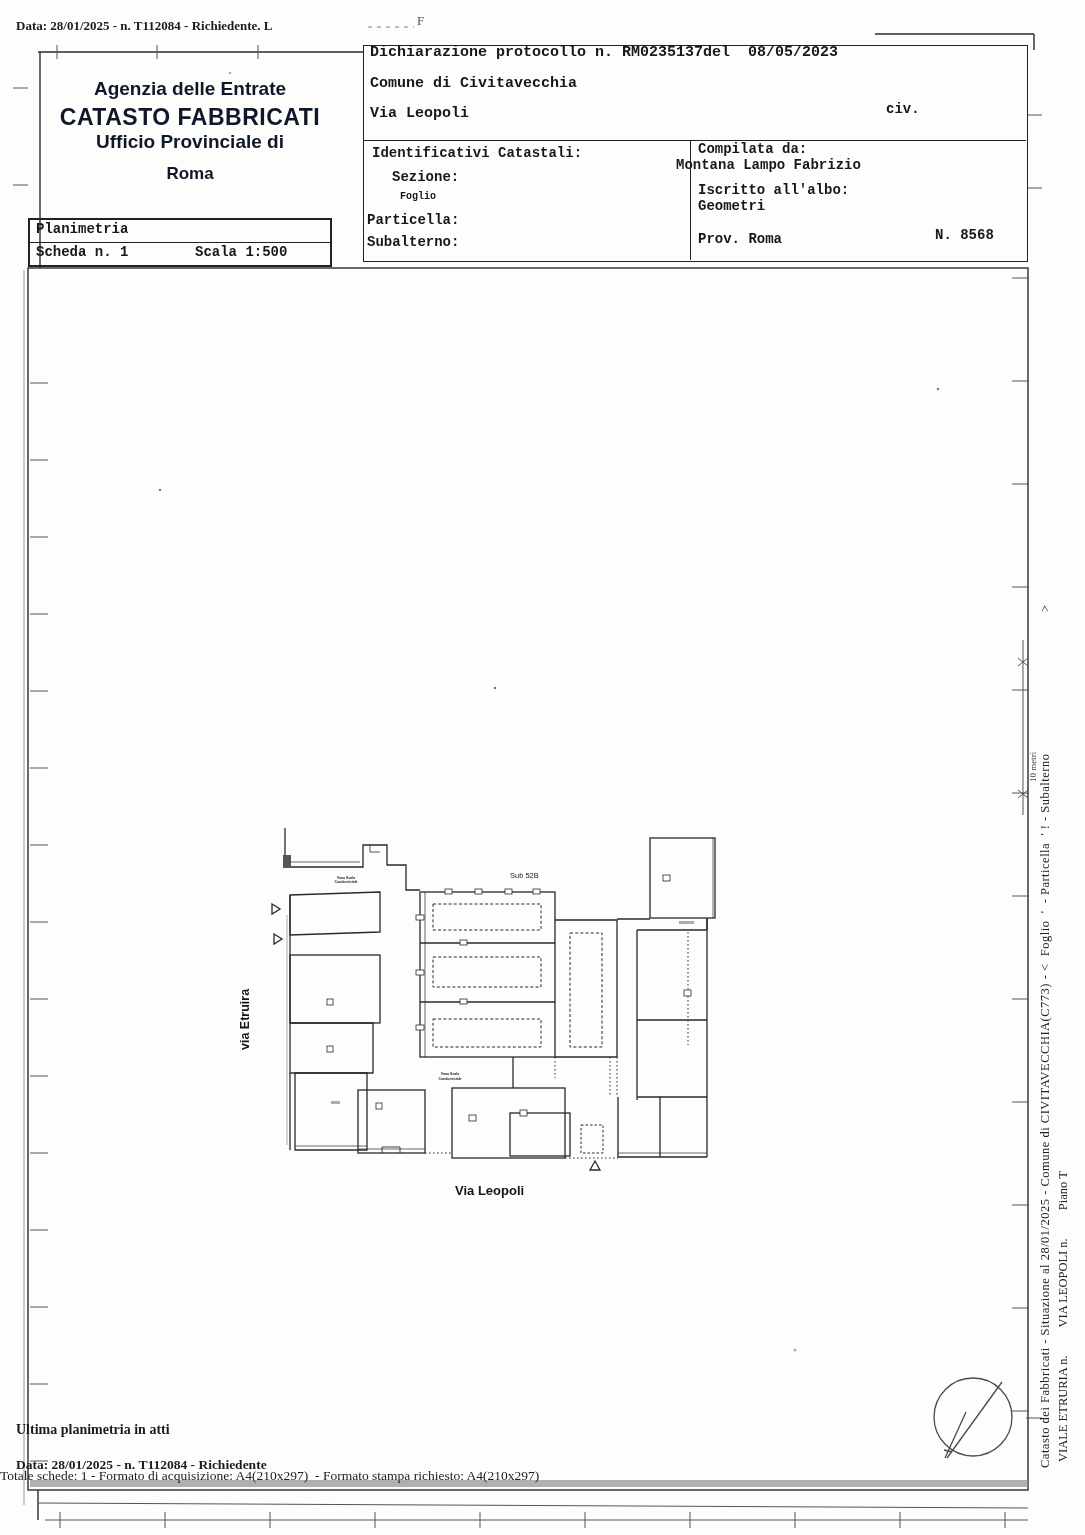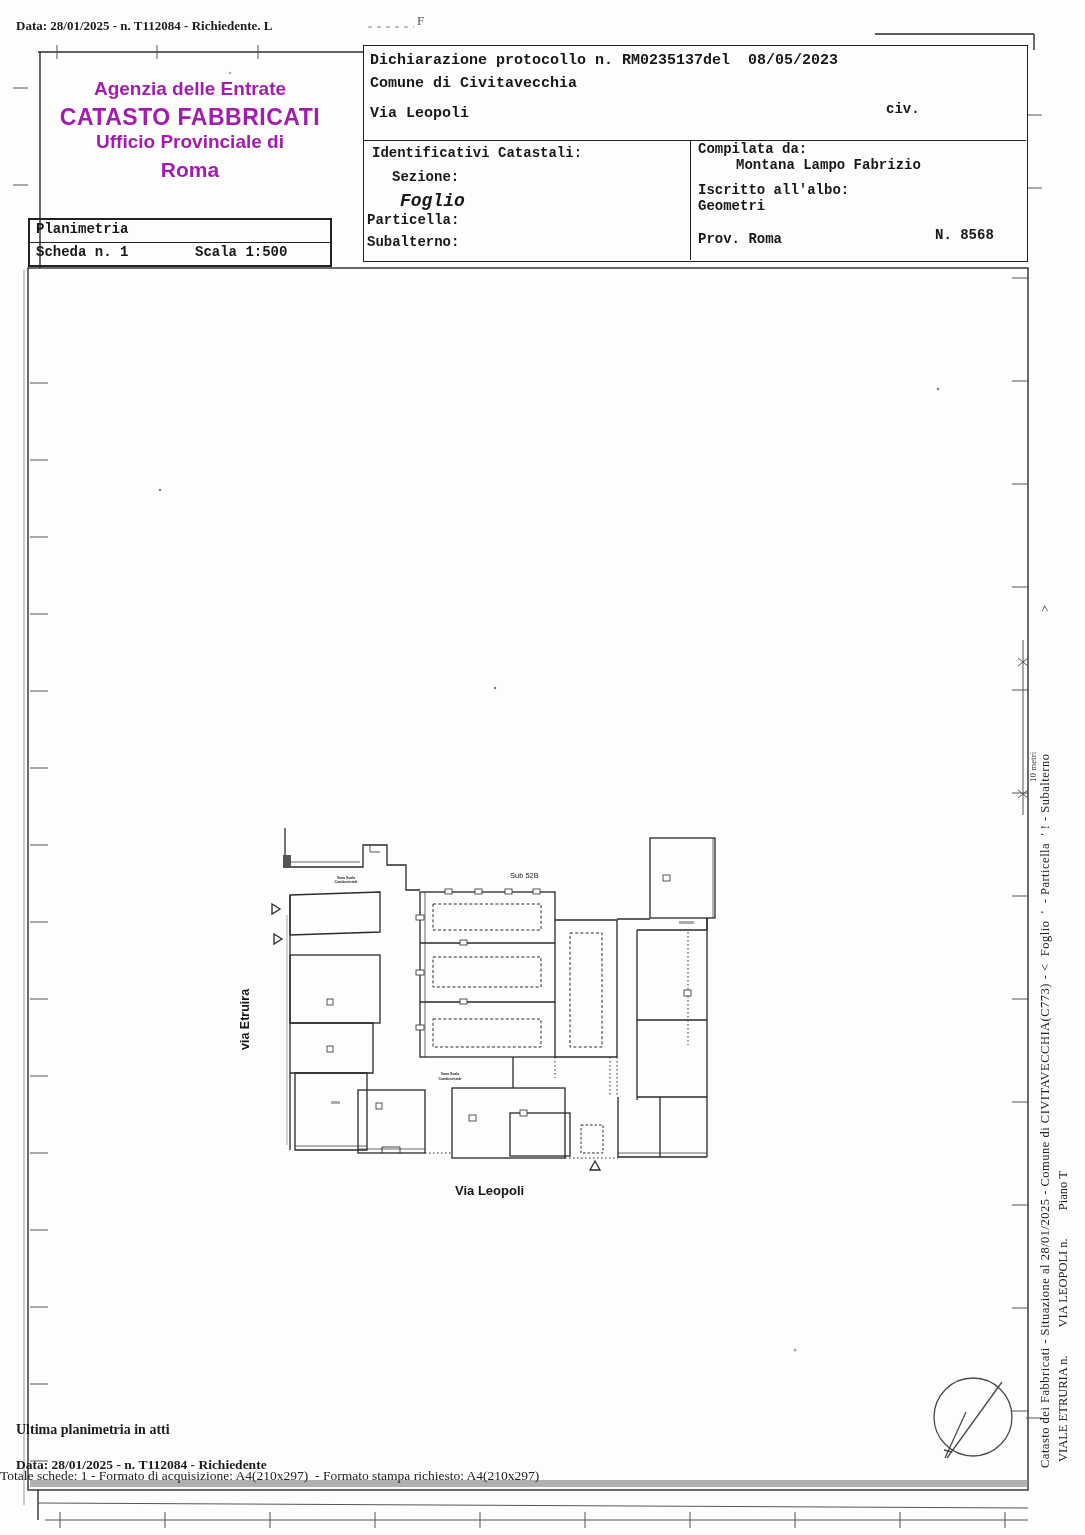--- a/index.html
+++ b/index.html
@@ -5,25 +5,25 @@
   html,body{margin:0;padding:0;background:#e8e8e6;}
   .page{position:relative;width:1085px;height:1535px;background:#fdfdfb;overflow:hidden;
         font-family:"Liberation Serif",serif;color:#1c1c1c;}
   .abs{position:absolute;}
   .mono{font-family:"Liberation Mono","DejaVu Sans Mono",monospace;font-weight:bold;color:#181818;}
   .sans{font-family:"Liberation Sans",sans-serif;}
   .serifb{font-family:"Liberation Serif",serif;font-weight:bold;margin-top:8px;}
   .pre{white-space:pre;}
   .rot{transform:rotate(-90deg);transform-origin:0 0;white-space:pre;}
   .agency{left:40px;top:78px;width:300px;text-align:center;font-family:"Liberation Sans",sans-serif;
-          font-weight:bold;color:#a21caf;}
+          font-weight:bold;color:#0f172a;}
   .agency .l1{font-size:19px;}
   .agency .l2{font-size:23px;letter-spacing:.5px;margin-top:4px;}
   .agency .l3{font-size:19px;margin-top:0;}
-  .agency .l4{font-size:21px;margin-top:5px;}
+  .agency .l4{font-size:17px;margin-top:11px;}
   .planbox{left:28px;top:218px;width:300px;height:45px;border:2px solid #222;}
   .planbox .r1{position:absolute;left:6px;top:1px;font-size:14px;}
   .planbox .r2{position:absolute;left:0;top:22px;width:100%;border-top:1.5px solid #222;height:22px;}
   .planbox .r2 .a{position:absolute;left:6px;top:1px;font-size:14px;}
   .planbox .r2 .b{position:absolute;left:165px;top:1px;font-size:14px;}
   .decbox{left:363px;top:45px;width:663px;height:215px;border:1.5px solid #222;}
   .dec-hdiv{left:363px;top:140px;width:663px;height:0;border-top:1.5px solid #222;}
   .dec-vdiv{left:690px;top:140px;width:0;height:120px;border-left:1.5px solid #222;}
   .uffici{left:62px;top:296px;font-size:16px;line-height:23px;font-weight:bold;color:#161616;
           font-family:"Liberation Sans",sans-serif;letter-spacing:.2px;}
@@ -92,33 +92,33 @@
     <div class="r2">
       <span class="a">Scheda n. 1</span>
       <span class="b">Scala 1:500</span>
     </div>
   </div>
 
   <div class="abs decbox"></div>
   <div class="abs dec-hdiv"></div>
   <div class="abs dec-vdiv"></div>
 
-  <div class="abs mono smtxt pre" style="left:370px;top:52px;">Dichiarazione protocollo n. RM0235137del  08/05/2023</div>
+  <div class="abs mono smtxt pre" style="left:370px;top:44px;">Dichiarazione protocollo n. RM0235137del  08/05/2023</div>
   <div class="abs mono smtxt" style="left:370px;top:75px;">Comune di Civitavecchia</div>
   <div class="abs mono smtxt" style="left:370px;top:105px;">Via Leopoli</div>
   <div class="abs mono" style="left:886px;top:101px;font-size:14px;">civ.</div>
 
   <div class="abs mono" style="left:372px;top:145px;font-size:14px;">Identificativi Catastali:</div>
   <div class="abs mono" style="left:392px;top:169px;font-size:14px;">Sezione:</div>
-  <div class="abs mono" style="left:400px;top:191px;font-size:18px;font-style:italic;">Foglio</div>
+  <div class="abs mono" style="left:400px;top:191px;font-size:10px;">Foglio</div>
   <div class="abs mono" style="left:367px;top:212px;font-size:14px;">Particella:</div>
   <div class="abs mono" style="left:367px;top:234px;font-size:14px;">Subalterno:</div>
 
   <div class="abs mono" style="left:698px;top:141px;font-size:14px;">Compilata da:</div>
-  <div class="abs mono" style="left:736px;top:157px;font-size:14px;">Montana Lampo Fabrizio</div>
+  <div class="abs mono" style="left:676px;top:157px;font-size:14px;">Montana Lampo Fabrizio</div>
   <div class="abs mono" style="left:698px;top:182px;font-size:14px;">Iscritto all'albo:</div>
   <div class="abs mono" style="left:698px;top:198px;font-size:14px;">Geometri</div>
   <div class="abs mono" style="left:698px;top:231px;font-size:14px;text-align:right;">Prov. Roma</div>
   <div class="abs mono" style="left:935px;top:227px;font-size:14px;">N. 8568</div>
 
 
   <svg class="abs" style="left:270px;top:820px;" width="470" height="360" viewBox="0 0 470 360">
     <g stroke="#2a2a2a" stroke-width="1.3" fill="none">
       <g>
         <path d="M15,8 V47"></path>

